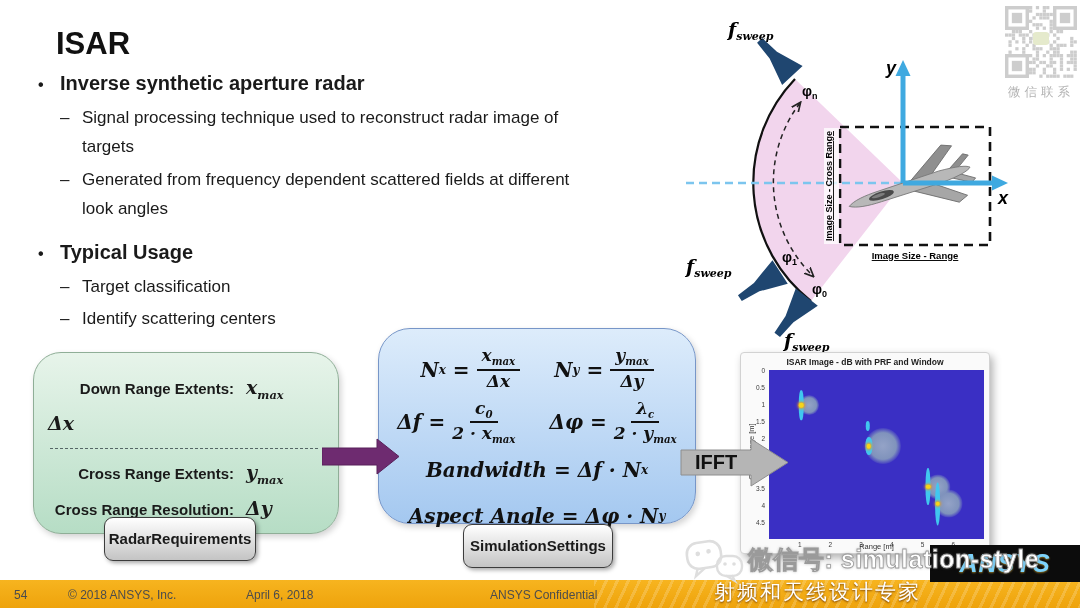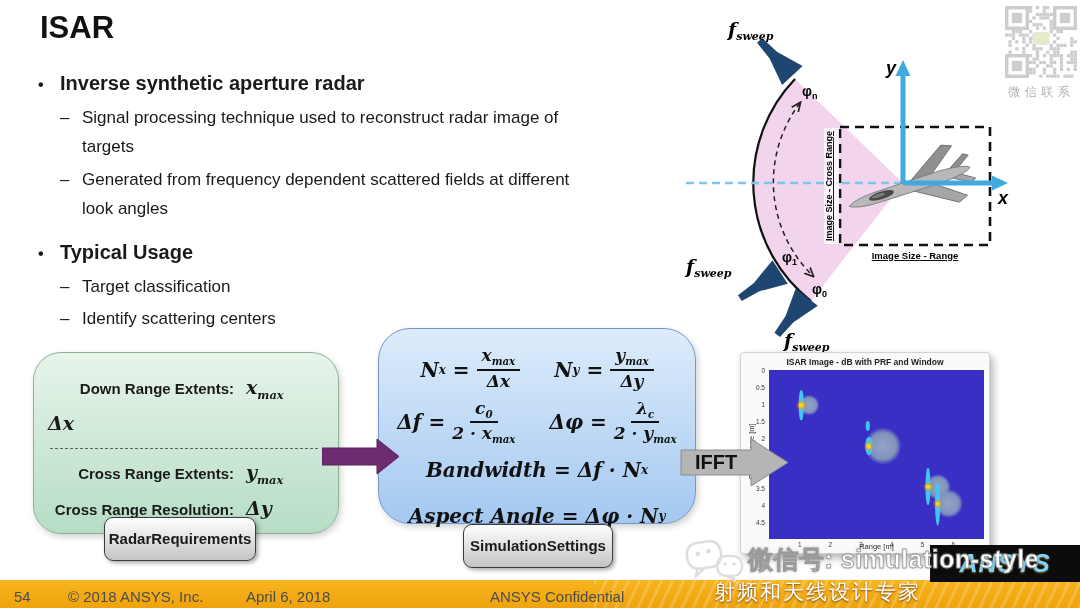--- a/index.html
+++ b/index.html
@@ -1,20 +1,20 @@
 <!DOCTYPE html>
 <html><head>
 <meta charset="utf-8">
 <style>
   html,body{margin:0;padding:0;background:#888;}
   .slide{position:relative;width:1080px;height:608px;background:#ffffff;overflow:hidden;
          font-family:"Liberation Sans","DejaVu Sans",sans-serif;color:#1a1a1a;}
 
   
-  .title{position:absolute;left:40px;top:10px;font-size:31px;font-weight:bold;margin:0;color:#111;}
+  .title{position:absolute;left:40px;top:10px;font-size:31px;font-weight:bold;margin:16px;color:#111;}
   .bullets{position:absolute;left:38px;top:72px;width:640px;}
   .b1{display:flex;align-items:baseline;font-size:20px;font-weight:bold;margin:0 0 9px 0;}
   .b1 .dot{width:22px;font-size:16px;}
   .sub{display:flex;align-items:baseline;font-size:17px;line-height:1.7;margin:0 0 4px 22px;}
   .sub .dash{width:22px;flex:none;}
   .sub .stext{max-width:505px;}
   .usage-gap{margin-top:17px;}
 
   
   .diagram{position:absolute;left:672px;top:0;width:408px;height:352px;}
@@ -87,21 +87,21 @@
   .ansys-logo span{font-style:italic;font-weight:bold;font-size:25px;color:#7dd3fc;
     text-shadow:0 1px 2px #8a6d20;letter-spacing:1px;}
   .tagline{position:absolute;left:714px;top:578px;font-size:21px;font-weight:normal;color:#fff;
     letter-spacing:2px;text-shadow:0 1px 2px rgba(90,40,0,.85);white-space:nowrap;z-index:35;}
 
   
   .footer-band{position:absolute;left:0;top:580px;width:1080px;height:28px;
     background:linear-gradient(#f7b41f,#eea30c);z-index:10;}
   .footer-pattern{position:absolute;right:0;top:0;width:45%;height:100%;
     background:repeating-linear-gradient(115deg,rgba(255,255,255,.18) 0 3px,transparent 3px 10px);}
-  .footer-band .ft{position:absolute;top:8px;font-size:15px;color:#4c4c4c;white-space:nowrap;}
+  .footer-band .ft{position:absolute;top:8px;font-size:12px;color:#4c4c4c;white-space:nowrap;}
   .ft-page{left:14px;} .ft-copy{left:68px;} .ft-date{left:246px;} .ft-conf{left:490px;}
 </style>
 </head>
 <body>
 
 <div class="slide">
 
   <h1 class="title">ISAR</h1>
 
   <div class="bullets">

